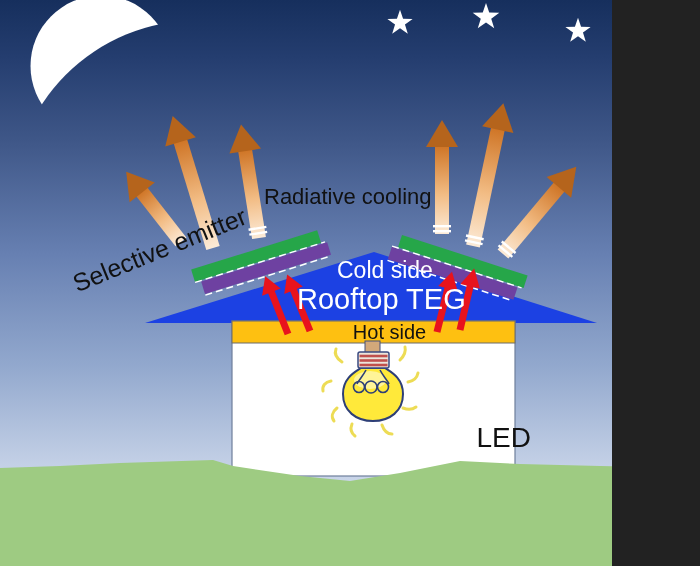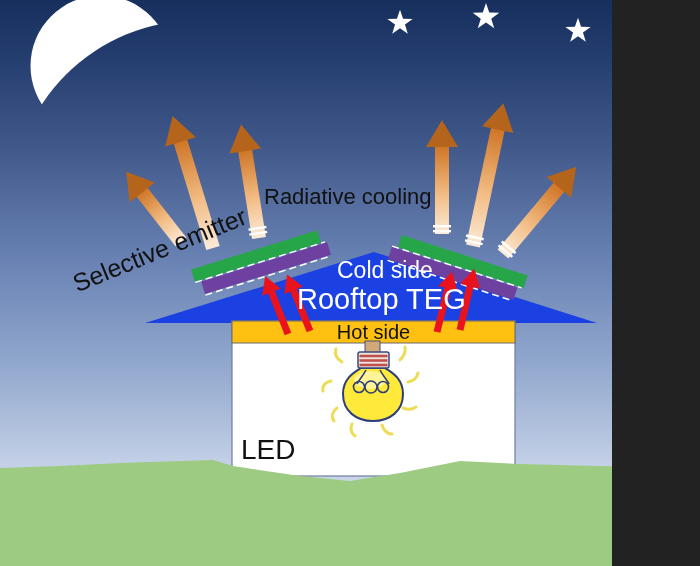--- a/index.html
+++ b/index.html
@@ -12,22 +12,22 @@
     background:linear-gradient(180deg,
       #162f5d 0%, #243d6f 10%, #3f5788 25%, #6780b2 45%,
       #93a9ce 65%, #c3d0e6 82%, #edf1f9 100%);
   }
   #scene{position:absolute;left:0;top:0;}
   .lbl{position:absolute;white-space:nowrap;color:#111;}
   .lbl-radiative{left:264px;top:184px;font-size:22px;}
   .lbl-selective{left:74px;top:270px;font-size:25px;transform:rotate(-22deg);transform-origin:0 50%;}
   .lbl-cold{left:337px;top:257px;font-size:23px;color:#fff;}
   .lbl-teg{left:297px;top:274px;font-size:29px;color:#fff;margin-top:9px;}
-  .lbl-hot{left:232px;top:321px;width:283px;text-align:center;font-size:20px;}
-  .lbl-led{left:241px;top:422px;width:283px;text-align:left;font-size:28px;margin-top:12px;}
+  .lbl-hot{left:232px;top:321px;width:283px;text-align:center;font-size:20px;padding-left:16px;}
+  .lbl-led{left:248px;top:422px;width:283px;text-align:right;font-size:28px;}
 </style>
 </head>
 <body>
 
 <div id="stage">
 
   <svg id="scene" width="700" height="566" viewBox="0 0 700 566">
     <defs>
       <linearGradient id="og" x1="0" y1="1" x2="0" y2="0">
         <stop offset="0" stop-color="#fcebd8"></stop>

